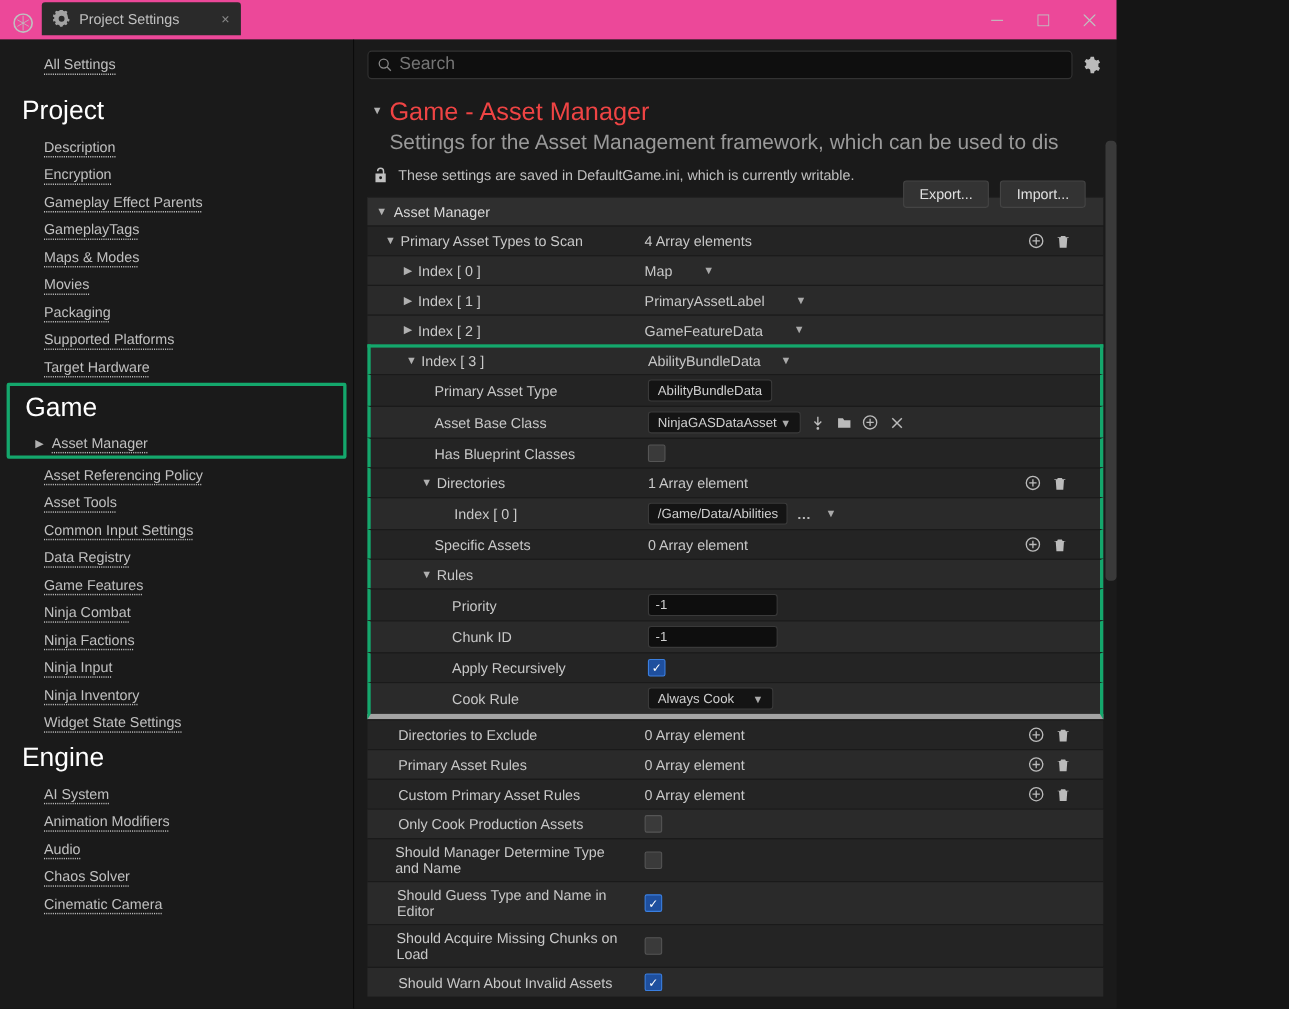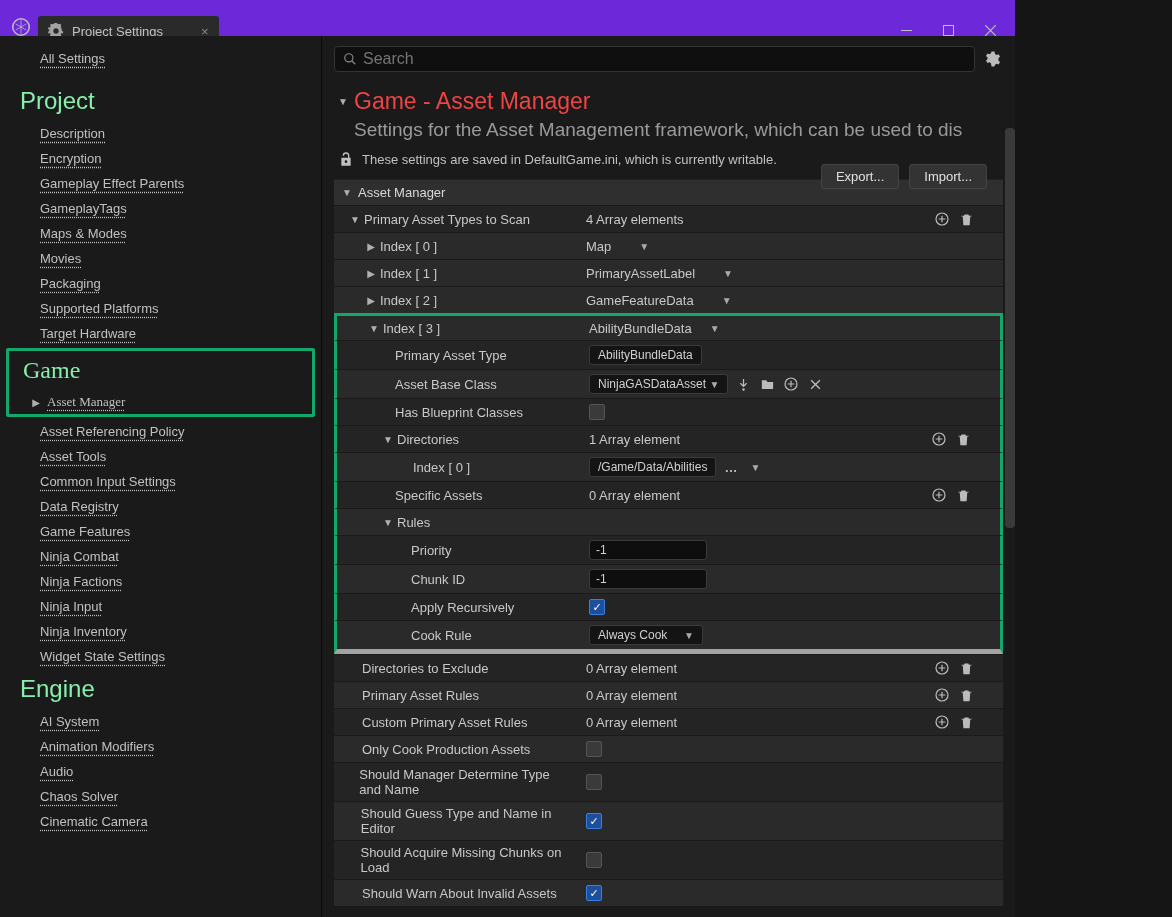--- a/index.html
+++ b/index.html
@@ -1,33 +1,33 @@
 <!DOCTYPE html>
 <html><head>
 <meta charset="utf-8">
 <style>
 * { box-sizing: border-box; margin: 0; padding: 0; }
 body { background: #151515; font-family: "Segoe UI", Arial, sans-serif; font-size: 13px; color: #c0c0c0; overflow: hidden; }
 .window { width: 1015px; height: 917px; background: #1a1a1a; display: flex; flex-direction: column; }
-.titlebar { height: 36px; background: #6d28d9; display: flex; align-items: flex-start; padding: 16px 4px; }
+.titlebar { height: 36px; background: #ec4899; display: flex; align-items: flex-end; padding: 4px 4px; }
 .titlebar .ue-logo { width: 22px; height: 22px; margin: 0 6px; display: flex; align-items: center; justify-content: center; }
 .tab { background: #2a2a2a; height: 30px; display: flex; align-items: center; padding: 0 10px; border-radius: 3px 3px 0 0; gap: 8px; }
 .tab .tab-icon { width: 16px; height: 16px; }
 .tab-close { color: #888; cursor: pointer; margin-left: 30px; }
 .win-controls { margin-left: auto; display: flex; gap: 0; }
 .win-btn { width: 42px; height: 28px; display: flex; align-items: center; justify-content: center; color: #c0c0c0; cursor: pointer; }
 .content { display: flex; flex: 1; min-height: 0; }
 .sidebar { width: 322px; background: #1a1a1a; overflow-y: auto; padding: 10px 0 10px 0; position: relative; border-right: 1px solid #0a0a0a; }
 .sidebar::-webkit-scrollbar { width: 10px; }
 .sidebar::-webkit-scrollbar-track { background: #1a1a1a; }
 .sidebar::-webkit-scrollbar-thumb { background: #3a3a3a; border-radius: 4px; }
 .sb-link { color: #c0c0c0; text-decoration: underline dotted; text-underline-offset: 4px; padding: 5px 0 5px 40px; cursor: pointer; display: block; }
 .sb-link.top { padding-left: 40px; margin-bottom: 10px; }
-.sb-cat { font-size: 24px; color: #86efac; padding: 6px 20px; font-weight: 400; }
-.highlight-box { border: 3px solid #14a76c; margin: 2px 6px 2px 6px; border-radius: 2px; font-family: Liberation Serif, serif; }
+.sb-cat { font-size: 24px; color: #ffffff; padding: 6px 20px; font-weight: 400; }
+.highlight-box { border: 3px solid #14a76c; margin: 2px 6px 2px 6px; border-radius: 2px; }
 .highlight-box .sb-cat { padding-left: 14px; }
 .sb-item-selected { display: flex; align-items: center; gap: 6px; padding: 4px 0 4px 22px; }
 .main { flex: 1; display: flex; flex-direction: column; background: #1a1a1a; min-width: 0; position: relative; }
 .main-scroll { position: absolute; right: 0; top: 92px; bottom: 0; width: 10px; }
 .main-scroll-thumb { background: #3a3a3a; width: 10px; height: 400px; border-radius: 4px; }
 .toolbar { display: flex; align-items: center; padding: 10px 12px 6px 12px; gap: 8px; }
 .search { flex: 1; background: #0f0f0f; border: 1px solid #333; border-radius: 4px; height: 26px; display: flex; align-items: center; padding: 0 8px; gap: 6px; }
 .search input { flex: 1; background: transparent; border: none; color: #c0c0c0; outline: none; font-size: 16px; }
 .gear { width: 20px; height: 20px; cursor: pointer; display:flex; align-items:center; justify-content:center; }
 .section { padding: 0 16px; }

